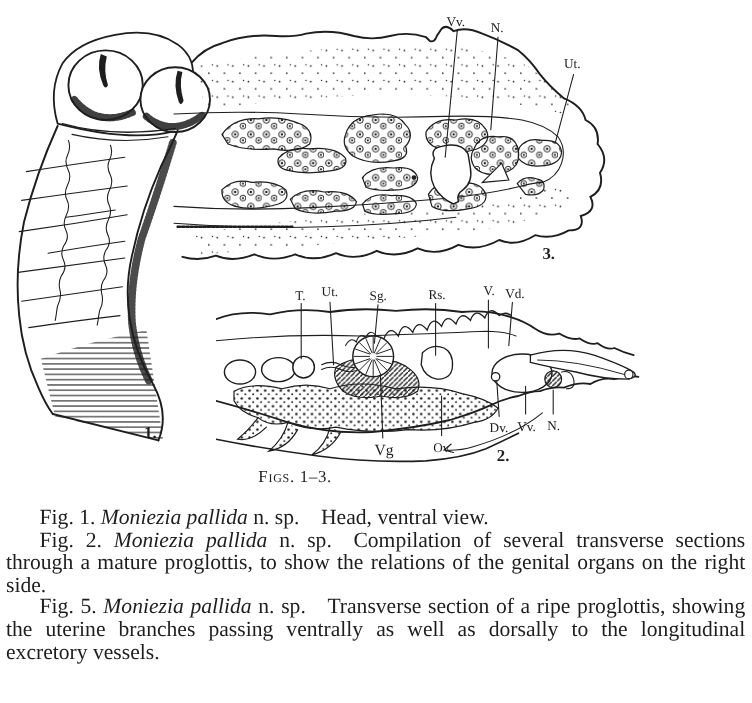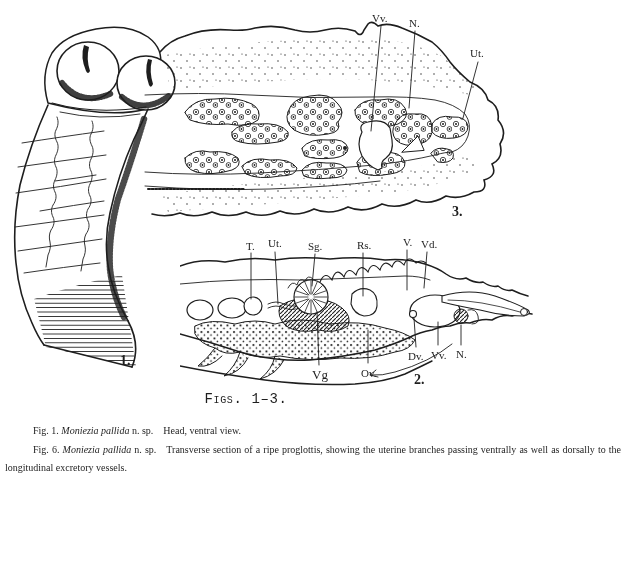--- a/index.html
+++ b/index.html
@@ -9,25 +9,25 @@
   }
   .fig{position:absolute;}
   #fig1{left:0;top:15px;}
   #fig3{left:140px;top:0;}
   #fig2{left:180px;top:226px;}
   svg text{font-family:"Liberation Serif", serif;fill:#1e1e1e;}
   .organ-label{font-size:11px;}
   .fig-number{font-size:14px;font-weight:bold;}
   .plate-caption{
     position:absolute;left:166px;top:391px;width:160px;text-align:center;
-    font-size:14px;font-variant:small-caps;letter-spacing:.6px;font-family:Liberation Mono, monospace;
+    font-size:14px;font-variant:small-caps;letter-spacing:.6px;
   }
   .legend{
     position:absolute;left:5px;top:422px;width:616px;
-    font-size:10px;line-height:18.6px;text-align:justify;
+    font-size:18px;line-height:18.6px;text-align:justify;
   }
   .legend p{margin:0;}
   .legend .indent{text-indent:28px;}
   .legend i{font-style:italic;}
 </style>
 </head>
 <body>
 
 <svg id="fig1" class="fig" width="200" height="375" viewBox="0 0 200 375">
   <defs>
@@ -250,14 +250,15 @@
   <text class="organ-label" x="276" y="132">N.</text>
   <text class="organ-label" x="132" y="153" style="font-size:13px">Vg</text>
   <text class="organ-label" x="181" y="151">Ov.</text>
   <text class="fig-number" x="234" y="158">2.</text>
 </svg>
 
 <div class="plate-caption">Figs. 1–3.</div>
 
 <div class="legend">
   <p class="indent"><span>Fig. 1.</span> <i>Moniezia pallida</i> <span>n. sp. Head, ventral view.</span></p>
-  <p class="indent"><span>Fig. 6.</span> <i>Moniezia pallida</i> <span>n. sp. Transverse section of a ripe proglottis, showing the uterine branches passing ventrally as well as dorsally to the longitudinal excretory vessels.</span></p>
+  <p class="indent"><span>Fig. 2.</span> <i>Moniezia pallida</i> <span>n. sp. Compilation of several transverse sections through a mature proglottis, to show the relations of the genital organs on the right side.</span></p>
+  <p class="indent"><span>Fig. 5.</span> <i>Moniezia pallida</i> <span>n. sp. Transverse section of a ripe proglottis, showing the uterine branches passing ventrally as well as dorsally to the longitudinal excretory vessels.</span></p>
 </div>
 
 </body></html>

